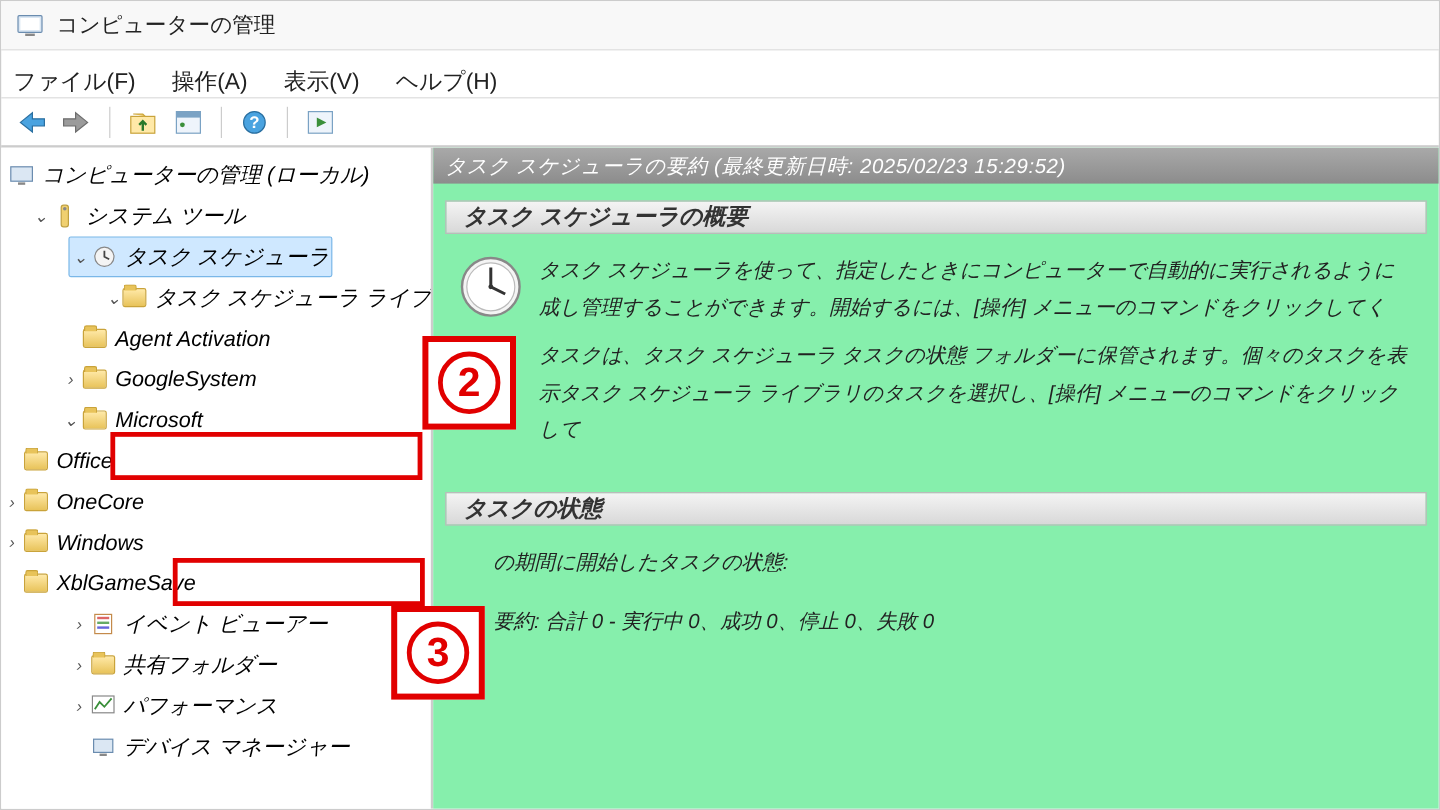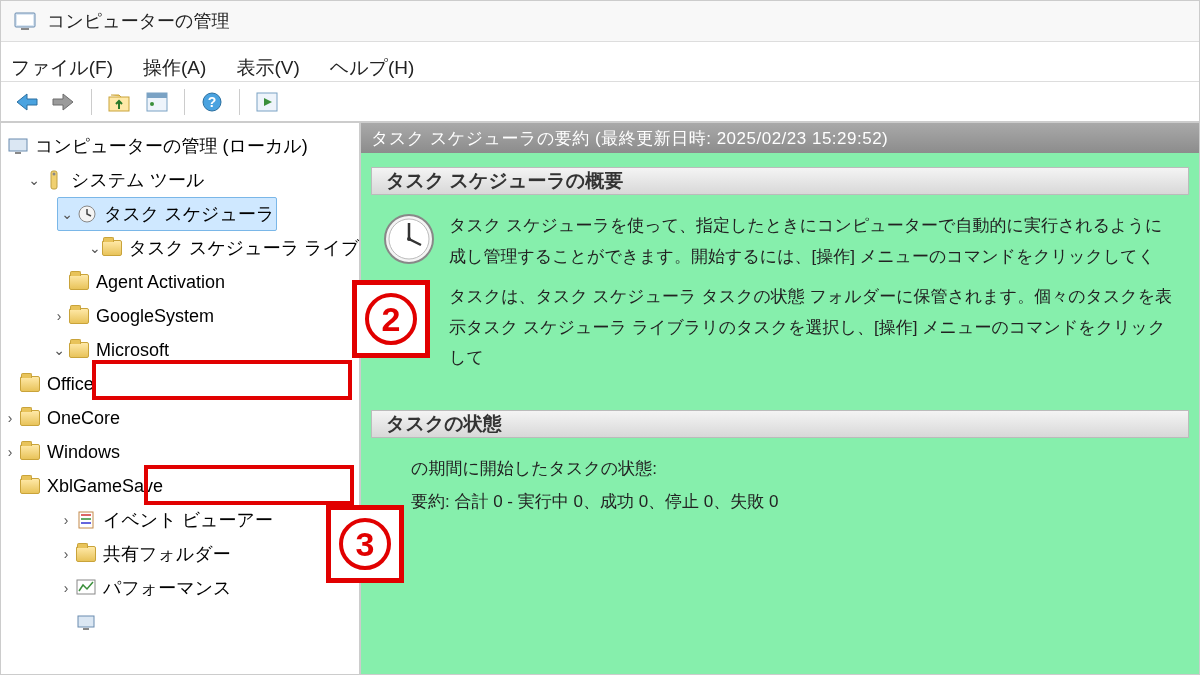--- a/index.html
+++ b/index.html
@@ -11,21 +11,21 @@
 .titlebar .icon { width: 24px; height: 24px; display:flex; align-items:center; justify-content:center;}
 .titlebar .title { font-size: 18px; color: #222; }
 
 .menubar { height: 40px; display: flex; align-items: flex-end; padding: 0 10px; gap: 30px; border-top: 1px solid #ddd; }
 .menubar .menu-item { font-size: 19px; color: #222; cursor: default; }
 
 .toolbar { height: 42px; display: flex; align-items: center; padding: 0 10px; gap: 8px; border-top: 1px solid #ddd; border-bottom: 2px solid #ccc; }
 .toolbar .sep { width: 1px; height: 26px; background: #ccc; margin: 0 4px; }
 .toolbtn { width: 30px; height: 30px; display: flex; align-items: center; justify-content: center; }
 
-.main { flex: 1; display: flex; overflow: hidden; }
+.main { flex: 1; display: flex; overflow: hidden; font-style: italic; }
 
 .tree-pane { width: 360px; border-right: 2px solid #ccc; background: #fff; overflow: hidden; padding-top: 6px; }
 .row { display: flex; align-items: center; height: 34px; font-size: 18px; color: #000; white-space: nowrap; }
 .row .exp { width: 18px; text-align: center; color: #555; font-size: 14px; user-select:none; }
 .row .ticon { width: 22px; height: 22px; margin-right: 6px; display:flex; align-items:center; justify-content:center; flex-shrink:0;}
 .row .label { }
 .row.selected { background: #cfe8ff; border: 1px solid #7ab7e8; border-radius: 2px; }
 .ind-0 { padding-left: 6px; }
 .ind-1 { padding-left: 24px; }
 .ind-2 { padding-left: 56px; }
@@ -232,20 +232,21 @@
           <span class="label">パフォーマンス</span>
         </div>
         <div class="row ind-2">
           <span class="exp">&nbsp;</span>
           <span class="ticon">
               <svg width="20" height="18" viewBox="0 0 20 18">
                 <rect x="2" y="3" width="16" height="11" fill="#dbe7f3" stroke="#6a8caf"></rect>
                 <rect x="7" y="15" width="6" height="2" fill="#888"></rect>
               </svg>
             </span>
+          <span class="label">デバイス マネージャー</span>
         </div>
       </div>
     </div>
 
     <div class="content-pane">
       <div class="summary-header">タスク スケジューラの要約 (最終更新日時: 2025/02/23 15:29:52)</div>
 
       <div class="section">
         <div class="section-header">タスク スケジューラの概要</div>
         <div class="section-body">
@@ -261,21 +262,21 @@
             <div>タスク スケジューラを使って、指定したときにコンピューターで自動的に実行されるように成し管理することができます。開始するには、[操作] メニューのコマンドをクリックしてく</div>
             <div style="height:10px"></div>
             <div>タスクは、タスク スケジューラ タスクの状態 フォルダーに保管されます。個々のタスクを表示タスク スケジューラ ライブラリのタスクを選択し、[操作] メニューのコマンドをクリックして</div>
           </div>
         </div>
       </div>
 
       <div class="section" style="margin-top:26px;">
         <div class="section-header">タスクの状態</div>
         <div class="section-body" style="display:block; padding-left:40px;">
-          <div class="section-text" style="margin-bottom:2px;">の期間に開始したタスクの状態:</div>
+          <div class="section-text" style="margin-bottom:18px;">の期間に開始したタスクの状態:</div>
           <div class="section-text">要約: 合計 0 - 実行中 0、成功 0、停止 0、失敗 0</div>
         </div>
       </div>
     </div>
 
   </div>
 </div>
 
 <div class="annot" style="left:92px; top:360px; width:260px; height:40px;"></div>
 <div class="annot-num" style="left:352px; top:280px;">

